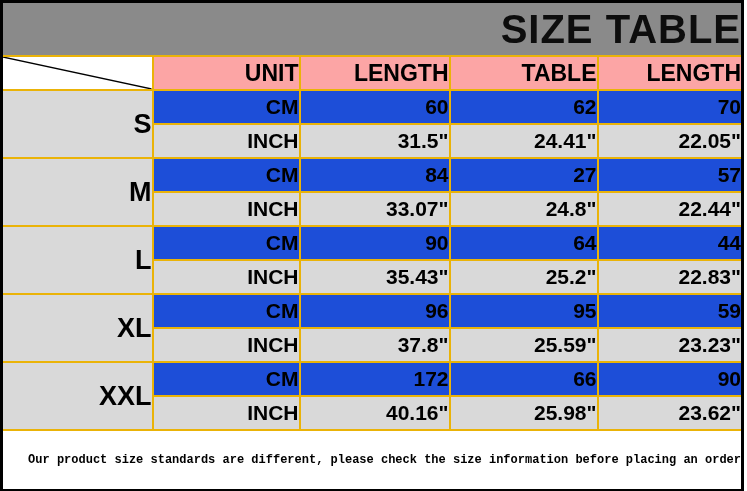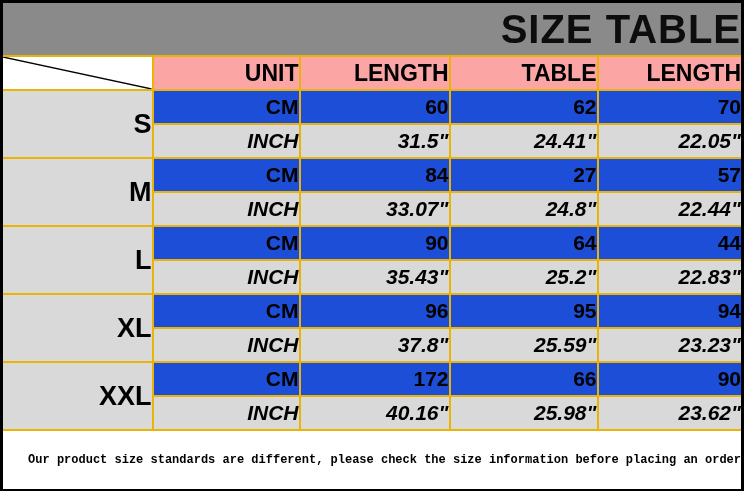--- a/index.html
+++ b/index.html
@@ -61,21 +61,20 @@
   }
   td.cm-cell {
     background: #1d4ed8;
     height: 32px;
     font-size: 21px;
   }
   td.inch-cell {
     background: #d9d9d9;
     height: 32px;
     font-size: 21px;
-    font-style: italic;
   }
   td.footer-cell {
     background: #ffffff;
     height: 58px;
     font-family: "Liberation Mono", monospace;
     font-weight: bold;
     font-size: 12px;
     letter-spacing: 0px;
     margin-top: 29px;
   }
@@ -150,21 +149,21 @@
       <td class="inch-cell">35.43"</td>
       <td class="inch-cell">25.2"</td>
       <td class="inch-cell">22.83"</td>
     </tr>
 
     <tr>
       <td class="size-cell" rowspan="2">XL</td>
       <td class="cm-cell">CM</td>
       <td class="cm-cell">96</td>
       <td class="cm-cell">95</td>
-      <td class="cm-cell">94</td>
+      <td class="cm-cell">59</td>
     </tr>
     <tr>
       <td class="inch-cell">INCH</td>
       <td class="inch-cell">37.8"</td>
       <td class="inch-cell">25.59"</td>
       <td class="inch-cell">23.23"</td>
     </tr>
 
     <tr>
       <td class="size-cell" rowspan="2">XXL</td>

